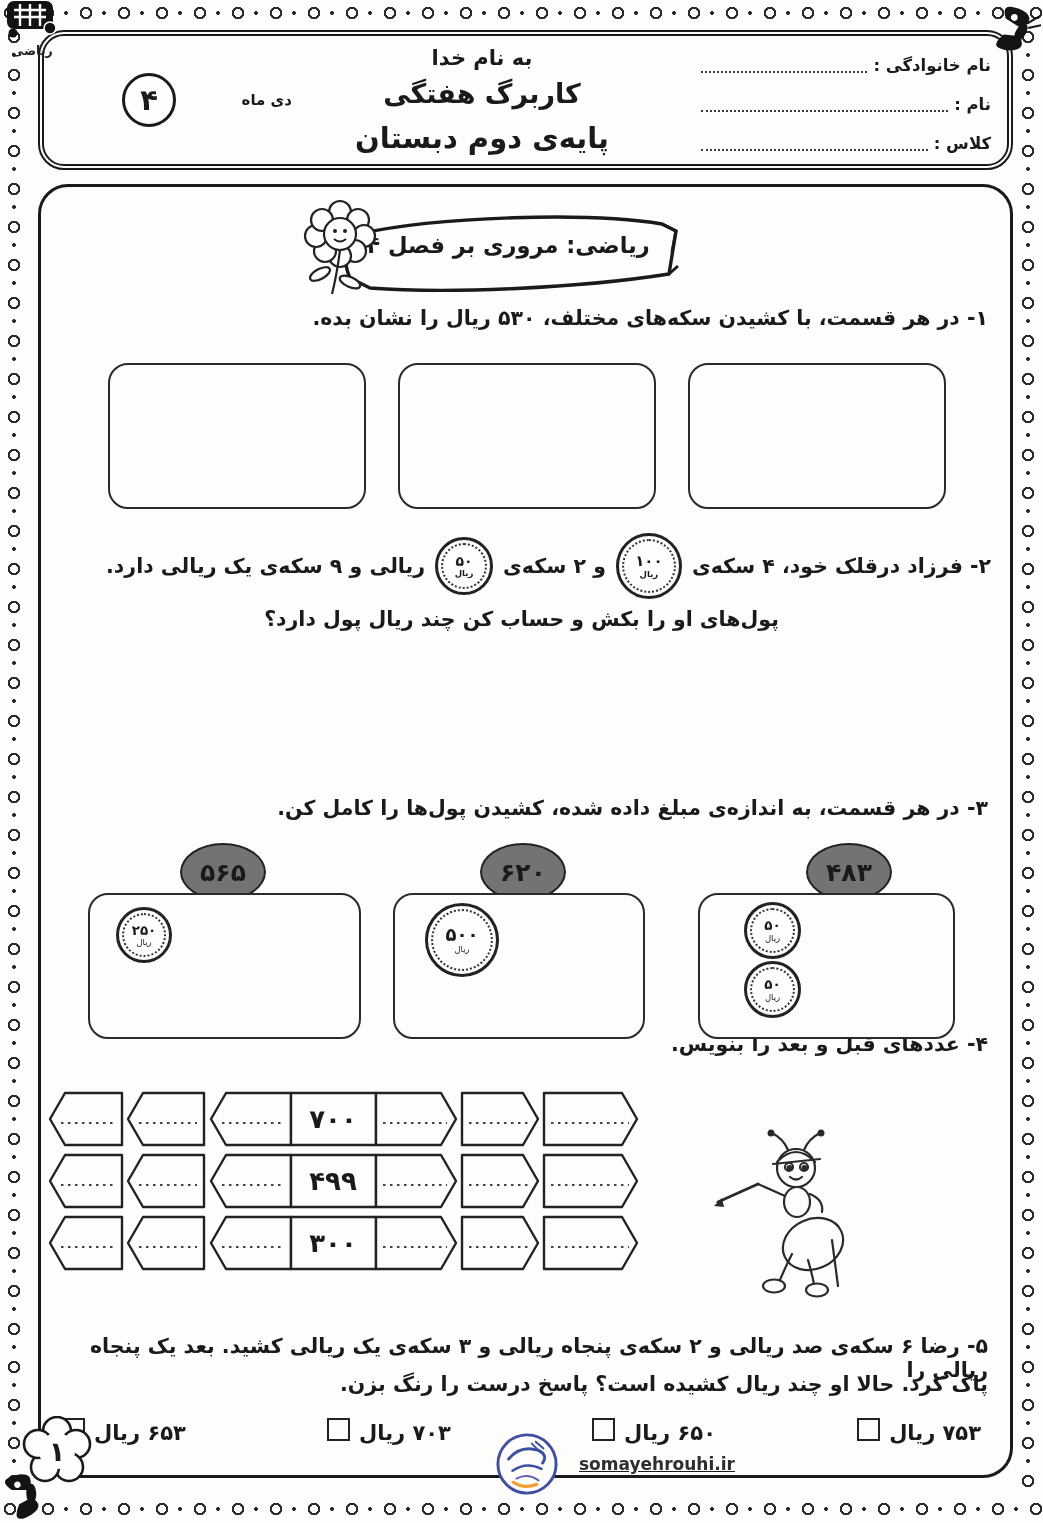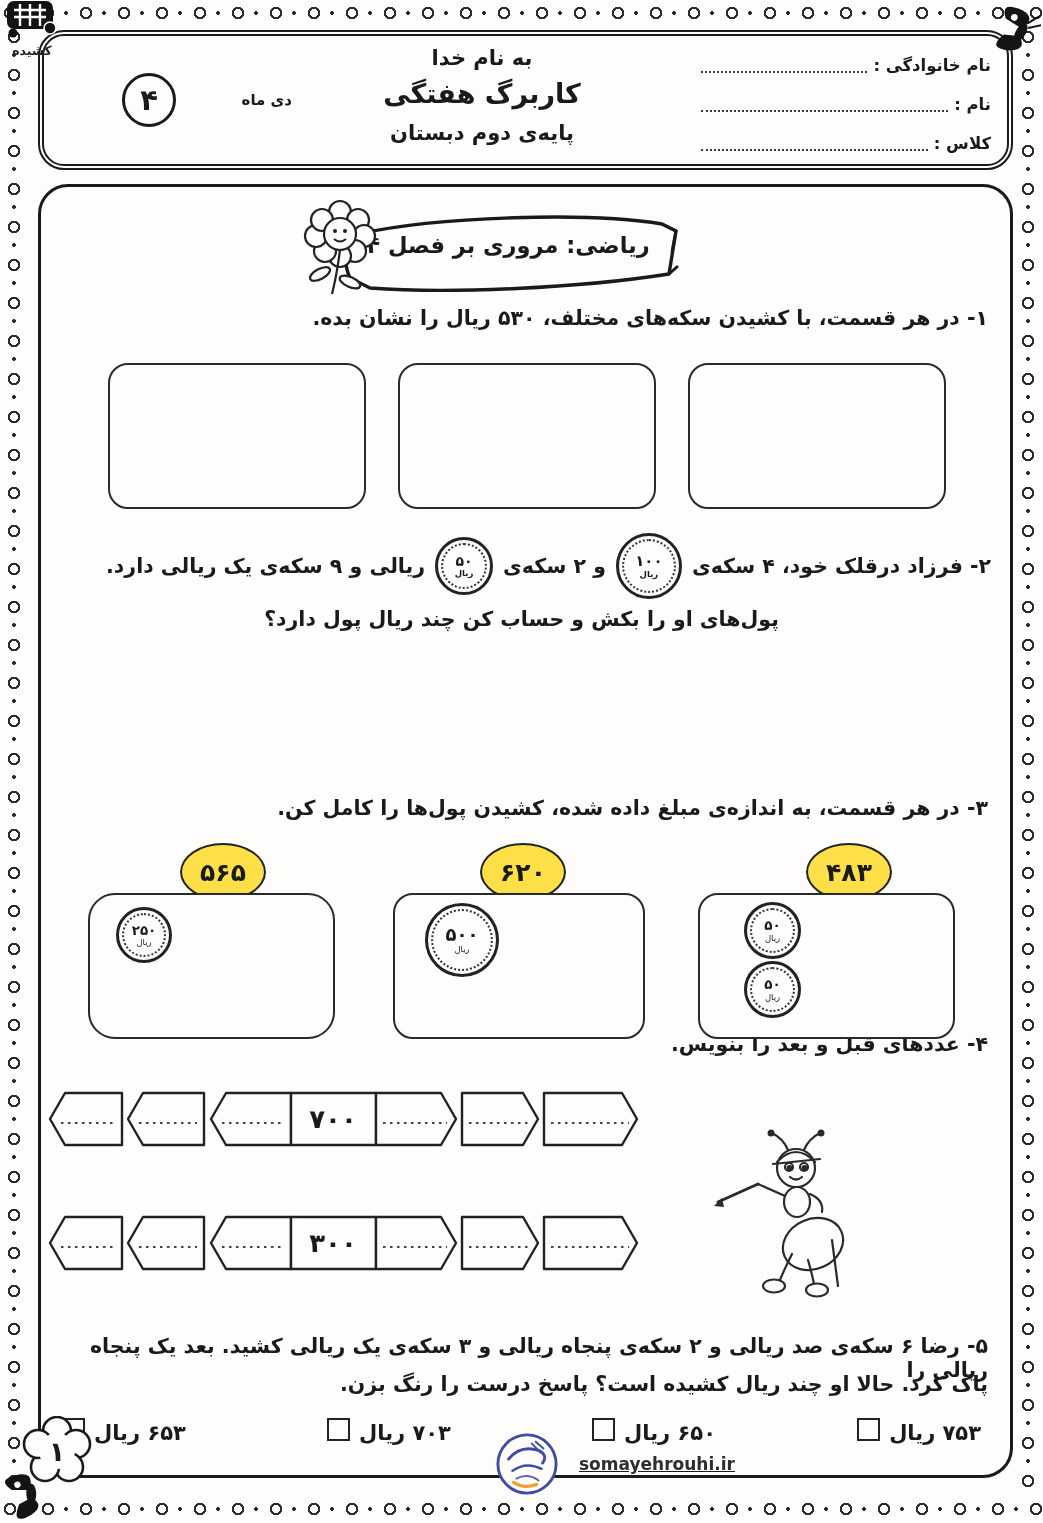--- a/index.html
+++ b/index.html
@@ -31,21 +31,21 @@
     position:absolute; left:38px; top:30px; width:975px; height:140px;
     border:6px double #1a1a1a; border-radius:26px; background:#fffdfb; z-index:3;
   }
   .h-fields { position:absolute; right:16px; top:10px; width:300px; }
   .h-field  { display:flex; align-items:center; height:39px; }
   .h-label  { font-weight:bold; font-size:16.5px; white-space:nowrap; }
   .dotline  { flex:1; border-bottom:2.2px dotted #3a3a3a; height:15px; margin:0 6px 0 10px; }
   .h-center { position:absolute; right:355px; top:6px; width:340px; text-align:center; }
   .h-bismillah { font-size:21px; font-weight:bold; padding-top:4px; }
   .h-title     { font-size:27px; font-weight:bold; padding-top:8px; letter-spacing:.5px; }
-  .h-subtitle  { font-size:21px; font-weight:bold; padding-top:12px; }
+  .h-subtitle  { font-size:29px; font-weight:bold; padding-top:12px; }
   .h-left { position:absolute; left:78px; top:0; height:100%; width:170px;
             display:flex; align-items:center; justify-content:space-between; }
   .month-label { font-size:15px; font-weight:bold; }
   .issue-circle { width:54px; height:54px; border:3px solid #1a1a1a; border-radius:50%;
     display:flex; align-items:center; justify-content:center; font-size:29px; font-weight:bold; }
 
   
   .main-box {
     position:absolute; left:38px; top:184px; width:975px; height:1294px;
     border:3.5px solid #1a1a1a; border-radius:30px; background:transparent; z-index:1;
@@ -70,21 +70,21 @@
   .q2-line2 { position:absolute; top:607px; left:0; right:0; text-align:center;
               font-size:20.5px; font-weight:bold; z-index:2; }
   .coin { position:relative; border-radius:50%; border:3px solid #222; background:#fffdfb;
           display:flex; flex-direction:column; align-items:center; justify-content:center; flex:0 0 auto; z-index:3; }
   .coin::before { content:""; position:absolute; inset:3px; border:2px dotted #333; border-radius:50%; }
   .coin-val { font-weight:bold; line-height:1; }
   .coin-unit { font-size:8.5px; margin-top:1px; line-height:1; }
 
   
   .badge { position:absolute; width:86px; height:58px; border:2.5px solid #222; border-radius:50%;
-           background:#fde047; display:flex; align-items:center; justify-content:center;
+           background:#737373; display:flex; align-items:center; justify-content:center;
            font-size:25px; font-weight:bold; z-index:2; }
   .money-box { position:absolute; top:893px; height:146px; border:2.5px solid #2a2a2a;
                border-radius:20px; background:#fffdfb; z-index:3; }
   .money-box .coin { position:absolute; }
 
   
   .ribbon-row { position:absolute; left:45px; width:597px; height:58px; z-index:2; }
   svg text { font-family:"DejaVu Sans", sans-serif; }
 
   .ant { position:absolute; left:700px; top:1128px; z-index:2; }
@@ -118,21 +118,21 @@
   <div class="edge-left motif-v"></div>
   <div class="edge-right motif-v"></div>
 
   <div class="site-logo">
     <svg width="56" height="42" viewBox="0 0 56 42">
       <rect x="3" y="1" width="46" height="28" rx="7" fill="#131313"></rect>
       <path d="M10 10 H42 M10 17 H42 M16 4 V26 M26 4 V26 M36 4 V26" stroke="#fffdfb" stroke-width="2.4" fill="none"></path>
       <circle cx="46" cy="28" r="6" fill="#131313" stroke="#fffdfb" stroke-width="1.6"></circle>
       <circle cx="9" cy="33" r="4.5" fill="#131313"></circle>
     </svg>
-    <div class="site-logo-text">کشیده</div>
+    <div class="site-logo-text">ریاضی</div>
   </div>
 
   <div class="butterfly-tr">
     <svg width="52" height="56" viewBox="0 0 52 56">
       <g transform="rotate(14 26 28)">
         <path d="M14 18 Q4 2 28 6 Q44 10 32 24 Z" fill="#141414"></path>
         <path d="M16 34 Q2 52 26 48 Q42 44 32 32 Z" fill="#141414"></path>
         <ellipse cx="32" cy="28" rx="5" ry="10" fill="#141414" transform="rotate(18 32 28)"></ellipse>
         <circle cx="22" cy="15" r="3.4" fill="#fffdfb"></circle>
         <path d="M36 18 L46 8 M38 22 L50 16" stroke="#141414" stroke-width="2" fill="none"></path>
@@ -223,21 +223,21 @@
       <span class="coin-val" style="font-size:14px;">۵۰</span>
       <span class="coin-unit">ریال</span>
     </span>
     <span>ریالی و ۹ سکه‌ی یک ریالی دارد.</span>
   </div>
   <div class="q2-line2">پول‌های او را بکش و حساب کن چند ریال پول دارد؟</div>
 
   <div class="q-text" style="top:796px;">۳- در هر قسمت، به اندازه‌ی مبلغ داده شده، کشیدن پول‌ها را کامل کن.</div>
 
   <div class="badge" style="left:180px; top:843px;">۵۶۵</div>
-  <div class="money-box" style="left:88px; width:247px;border-radius:27px;">
+  <div class="money-box" style="left:88px; width:273px;">
     <span class="coin" style="left:26px; top:12px; width:56px; height:56px;">
       <span class="coin-val" style="font-size:13.5px;">۲۵۰</span>
       <span class="coin-unit">ریال</span>
     </span>
   </div>
 
   <div class="badge" style="left:480px; top:843px;">۶۲۰</div>
   <div class="money-box" style="left:393px; width:252px;">
     <span class="coin" style="left:30px; top:8px; width:74px; height:74px;">
       <span class="coin-val" style="font-size:18px;">۵۰۰</span>
@@ -267,20 +267,37 @@
         <path d="M246 3 L181 3 L166 29 L181 55 L246 55 Z"></path>
           <rect x="246" y="3" width="85" height="52"></rect>
         <path d="M331 3 L396 3 L411 29 L396 55 L331 55 Z"></path>
           <path d="M417 3 L478 3 L493 29 L478 55 L417 55 Z"></path>
         <path d="M499 3 L577 3 L592 29 L577 55 L499 55 Z"></path>
       </g>
       <g stroke="#444" stroke-width="2" stroke-dasharray="2.5 4.5">
         <path d="M16 33 H70 M94 33 H152 M177 33 H239 M338 33 H402 M424 33 H486 M506 33 H584"></path>
       </g>
       <text x="288" y="38" text-anchor="middle" font-size="26" font-weight="bold" fill="#1a1a1a">۷۰۰</text>
+    </svg>
+  </div>
+  <div class="ribbon-row" style="top:1152px;">
+    <svg width="597" height="58" viewBox="0 0 597 58">
+      <g fill="#fffdfb" stroke="#222" stroke-width="2.4" stroke-linejoin="round">
+        <path d="M77 3 L20 3 L5 29 L20 55 L77 55 Z"></path>
+          <path d="M159 3 L98 3 L83 29 L98 55 L159 55 Z"></path>
+        <path d="M246 3 L181 3 L166 29 L181 55 L246 55 Z"></path>
+          <rect x="246" y="3" width="85" height="52"></rect>
+        <path d="M331 3 L396 3 L411 29 L396 55 L331 55 Z"></path>
+          <path d="M417 3 L478 3 L493 29 L478 55 L417 55 Z"></path>
+        <path d="M499 3 L577 3 L592 29 L577 55 L499 55 Z"></path>
+      </g>
+      <g stroke="#444" stroke-width="2" stroke-dasharray="2.5 4.5">
+        <path d="M16 33 H70 M94 33 H152 M177 33 H239 M338 33 H402 M424 33 H486 M506 33 H584"></path>
+      </g>
+      <text x="288" y="38" text-anchor="middle" font-size="26" font-weight="bold" fill="#1a1a1a">۴۹۹</text>
     </svg>
   </div>
   <div class="ribbon-row" style="top:1214px;">
     <svg width="597" height="58" viewBox="0 0 597 58">
       <g fill="#fffdfb" stroke="#222" stroke-width="2.4" stroke-linejoin="round">
         <path d="M77 3 L20 3 L5 29 L20 55 L77 55 Z"></path>
           <path d="M159 3 L98 3 L83 29 L98 55 L159 55 Z"></path>
         <path d="M246 3 L181 3 L166 29 L181 55 L246 55 Z"></path>
           <rect x="246" y="3" width="85" height="52"></rect>
         <path d="M331 3 L396 3 L411 29 L396 55 L331 55 Z"></path>

